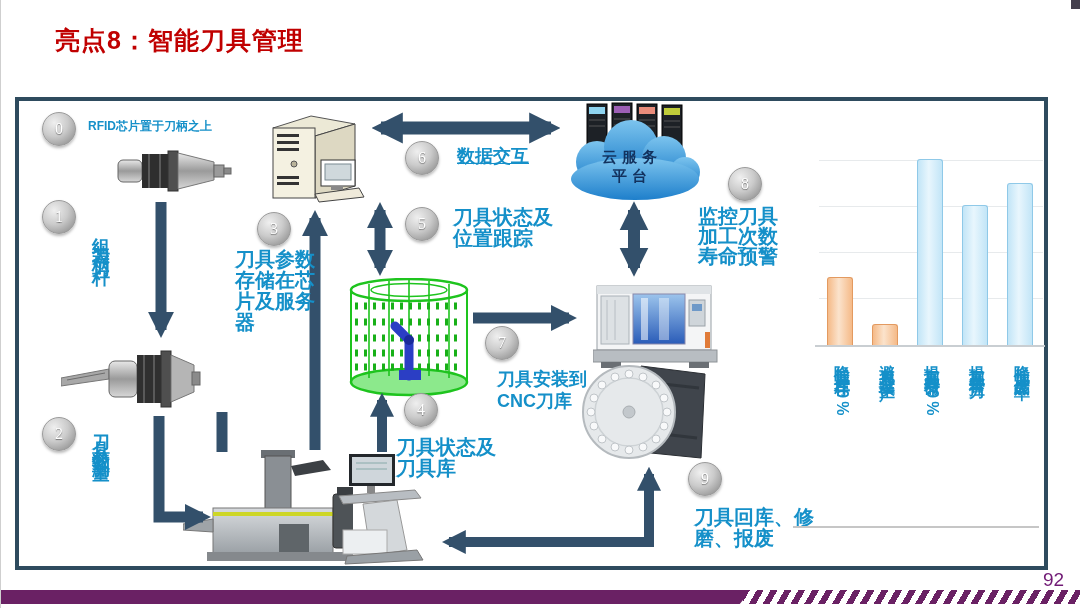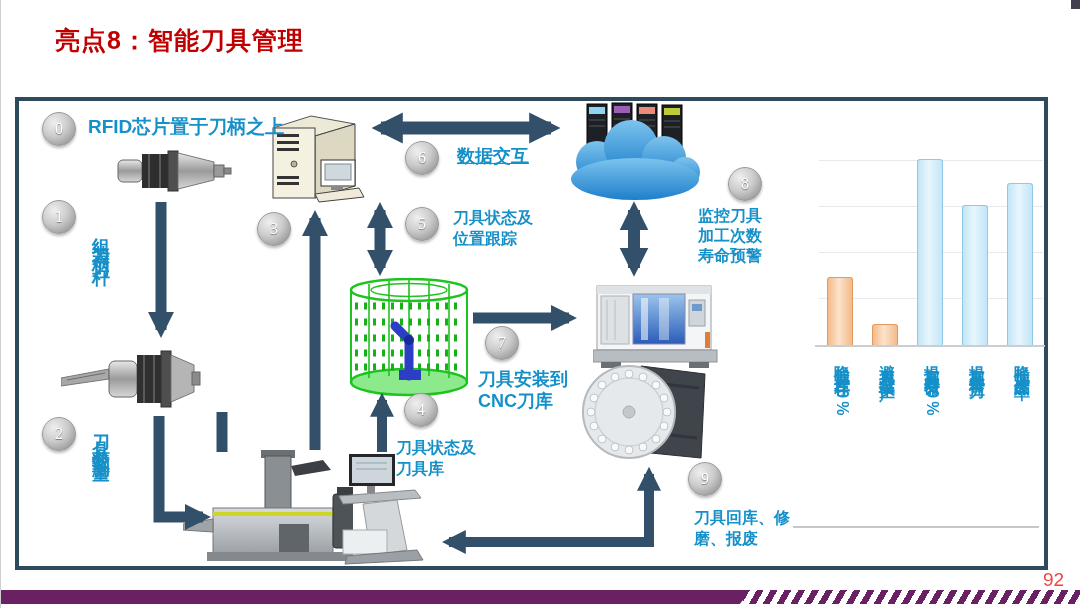--- a/index.html
+++ b/index.html
@@ -11,41 +11,41 @@
   .corner-sq{left:1070px;top:0;width:10px;height:9px;background:#45404e;}
   
   .frame{left:14px;top:97px;width:1025px;height:465px;border:4px solid #2e4b5e;background:#ffffff;}
   
   .step-circle{position:absolute;width:32px;height:32px;border-radius:50%;
     background:radial-gradient(circle at 35% 30%, #efefef, #cbcbcb 45%, #9a9a9a 82%, #8d8d8d);
     border:1px solid #9b9b9b;box-shadow:0 2px 3px rgba(0,0,0,.28);
     display:flex;align-items:center;justify-content:center;
     color:#ffffff;font:16px "Liberation Serif",serif;text-shadow:0 1px 1px rgba(0,0,0,.45);}
   
-  .lbl{position:absolute;color:#1590c9;font-weight:bold;white-space:pre-line;line-height:21px;font-size:16px;}
+  .lbl{position:absolute;color:#1590c9;font-weight:bold;white-space:pre-line;line-height:21px;font-size:20px;}
   .lbl.vert{writing-mode:vertical-rl;letter-spacing:6px;font-size:18px;}
   .cloud-lbl{left:583px;top:147px;width:96px;text-align:center;font-size:15px;line-height:19px;
     letter-spacing:5px;color:#13325e;font-weight:bold;white-space:pre-line;}
   
   .chart-header{left:797px;top:113px;width:243px;height:33px;background:#2f4256;color:#ffffff;
     font-size:20px;font-weight:bold;letter-spacing:7px;display:flex;align-items:center;justify-content:center;}
   .gridline{position:absolute;left:818px;width:224px;height:1px;background:#e7eaec;}
   .chart-baseline{left:814px;top:345px;width:230px;height:2px;background:#c9ced2;}
   .chart-subline{left:792px;top:526px;width:246px;height:2px;background:#c6c6c6;}
   .bars{left:810px;top:150px;width:232px;height:195px;}
   .bar{position:absolute;bottom:0;width:24px;border:1px solid;border-bottom:none;border-radius:3px 3px 0 0;}
   .bar-lbls{left:810px;top:352px;width:232px;height:178px;}
   .bar-lbl{position:absolute;top:0;width:26px;height:178px;writing-mode:vertical-rl;color:#1590c9;
     font-weight:bold;font-size:16px;letter-spacing:3px;}
   
   .bottom-bar-solid{left:0;top:590px;width:750px;height:14px;background:#6a2164;
     clip-path:polygon(0 0,100% 0,98.5% 100%,0 100%);}
   .bottom-bar-stripes{left:742px;top:590px;width:338px;height:14px;
     background:repeating-linear-gradient(120deg,#6a2164 0 6px,#ffffff 6px 12px);}
-  .page-number{left:1042px;top:569px;font-size:19px;color:#ef4444;}
+  .page-number{left:1042px;top:569px;font-size:19px;color:#701a75;}
   svg{display:block;}
   .overlay{position:absolute;left:0;top:0;pointer-events:none;}
 </style>
 </head>
 <body>
 
 <div id="slide">
 
   <div class="abs page-title">亮点8：智能刀具管理</div>
   <div class="abs corner-sq"></div>
@@ -303,36 +303,42 @@
   <div class="step-circle" style="left:484px;top:326px;">
       <span>7</span>
     </div>
   <div class="step-circle" style="left:727px;top:167px;">
       <span>8</span>
     </div>
   <div class="step-circle" style="left:687px;top:462px;">
       <span>9</span>
     </div>
 
-  <div class="lbl" style="left:87px;top:116px;font-size:19px;">RFID芯片置于刀柄之上</div>
+  <div class="lbl" style="left:87px;top:116px;font-size:12px;">RFID芯片置于刀柄之上</div>
   <div class="lbl vert" style="left:89px;top:224px;">组装刀柄刀杆</div>
   <div class="lbl vert" style="left:89px;top:421px;">刀具参数测量</div>
+  <div class="lbl" style="left:234px;top:249px;">刀具参数
+存储在芯
+片及服务
+器</div>
   <div class="lbl" style="left:395px;top:437px;">刀具状态及
 刀具库</div>
   <div class="lbl" style="left:452px;top:207px;">刀具状态及
 位置跟踪</div>
   <div class="lbl" style="left:456px;top:146px;font-size:18px;text-decoration:underline;">数据交互</div>
-  <div class="lbl" style="left:477px;top:368px;font-size:18px;line-height:22px;">刀具安装到
+  <div class="lbl" style="left:496px;top:368px;font-size:18px;line-height:22px;">刀具安装到
 CNC刀库</div>
   <div class="lbl" style="left:697px;top:206px;line-height:20px;">监控刀具
 加工次数
 寿命预警</div>
   <div class="lbl" style="left:693px;top:507px;">刀具回库、修
 磨、报废</div>
 
+  <div class="abs cloud-lbl">云服务
+平台</div>
 
   <div class="gridline" style="top:160px;"></div>
   <div class="gridline" style="top:206px;"></div>
   <div class="gridline" style="top:252px;"></div>
   <div class="gridline" style="top:298px;"></div>
   <div class="abs chart-baseline"></div>
   <div class="abs chart-subline"></div>
   <div class="abs bars">
     <div class="bar" style="left: 16px; height: 67px; border-color: rgb(227, 154, 96); background: linear-gradient(90deg, rgb(245, 186, 136), rgb(251, 227, 204) 45%, rgb(245, 186, 136));"></div>
     <div class="bar" style="left: 61px; height: 20px; border-color: rgb(227, 154, 96); background: linear-gradient(90deg, rgb(245, 186, 136), rgb(251, 227, 204) 45%, rgb(245, 186, 136));"></div>

